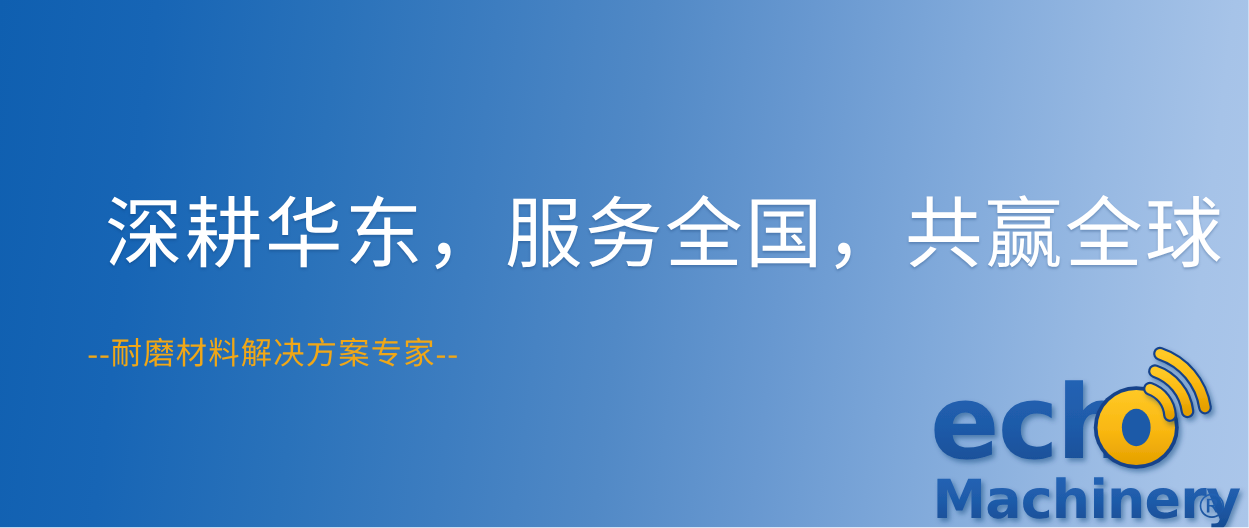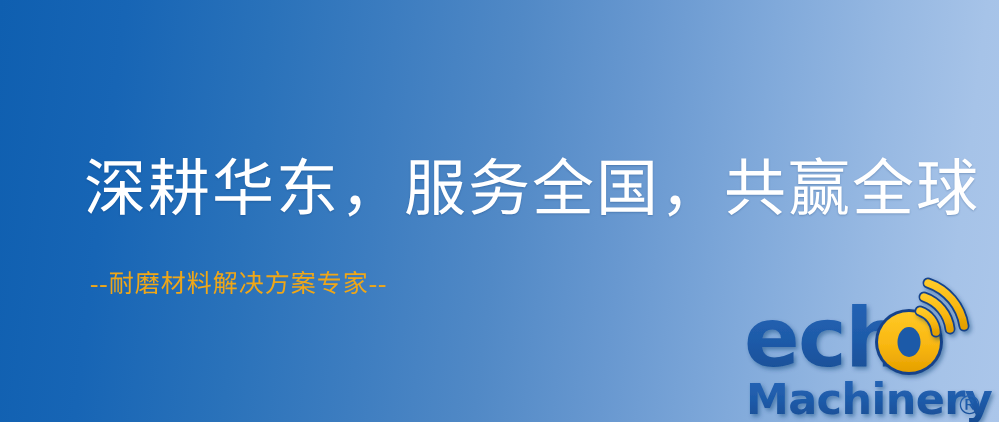--- a/index.html
+++ b/index.html
@@ -44,21 +44,21 @@
     line-height: 74px;
     letter-spacing: 2px;
     color: #ffffff;
     white-space: nowrap;
     text-shadow: 0 1px 2px rgba(10, 50, 100, 0.28);
   }
 
   
   .subtitle {
     position: absolute;
-    left: 90px;
+    left: 70px;
     top: 268px;
     font-family: "Liberation Serif", "DejaVu Serif", serif;
     font-size: 25px;
     line-height: 32px;
     letter-spacing: 1px;
     color: #f0a717;
     white-space: nowrap;
   }
 
   

